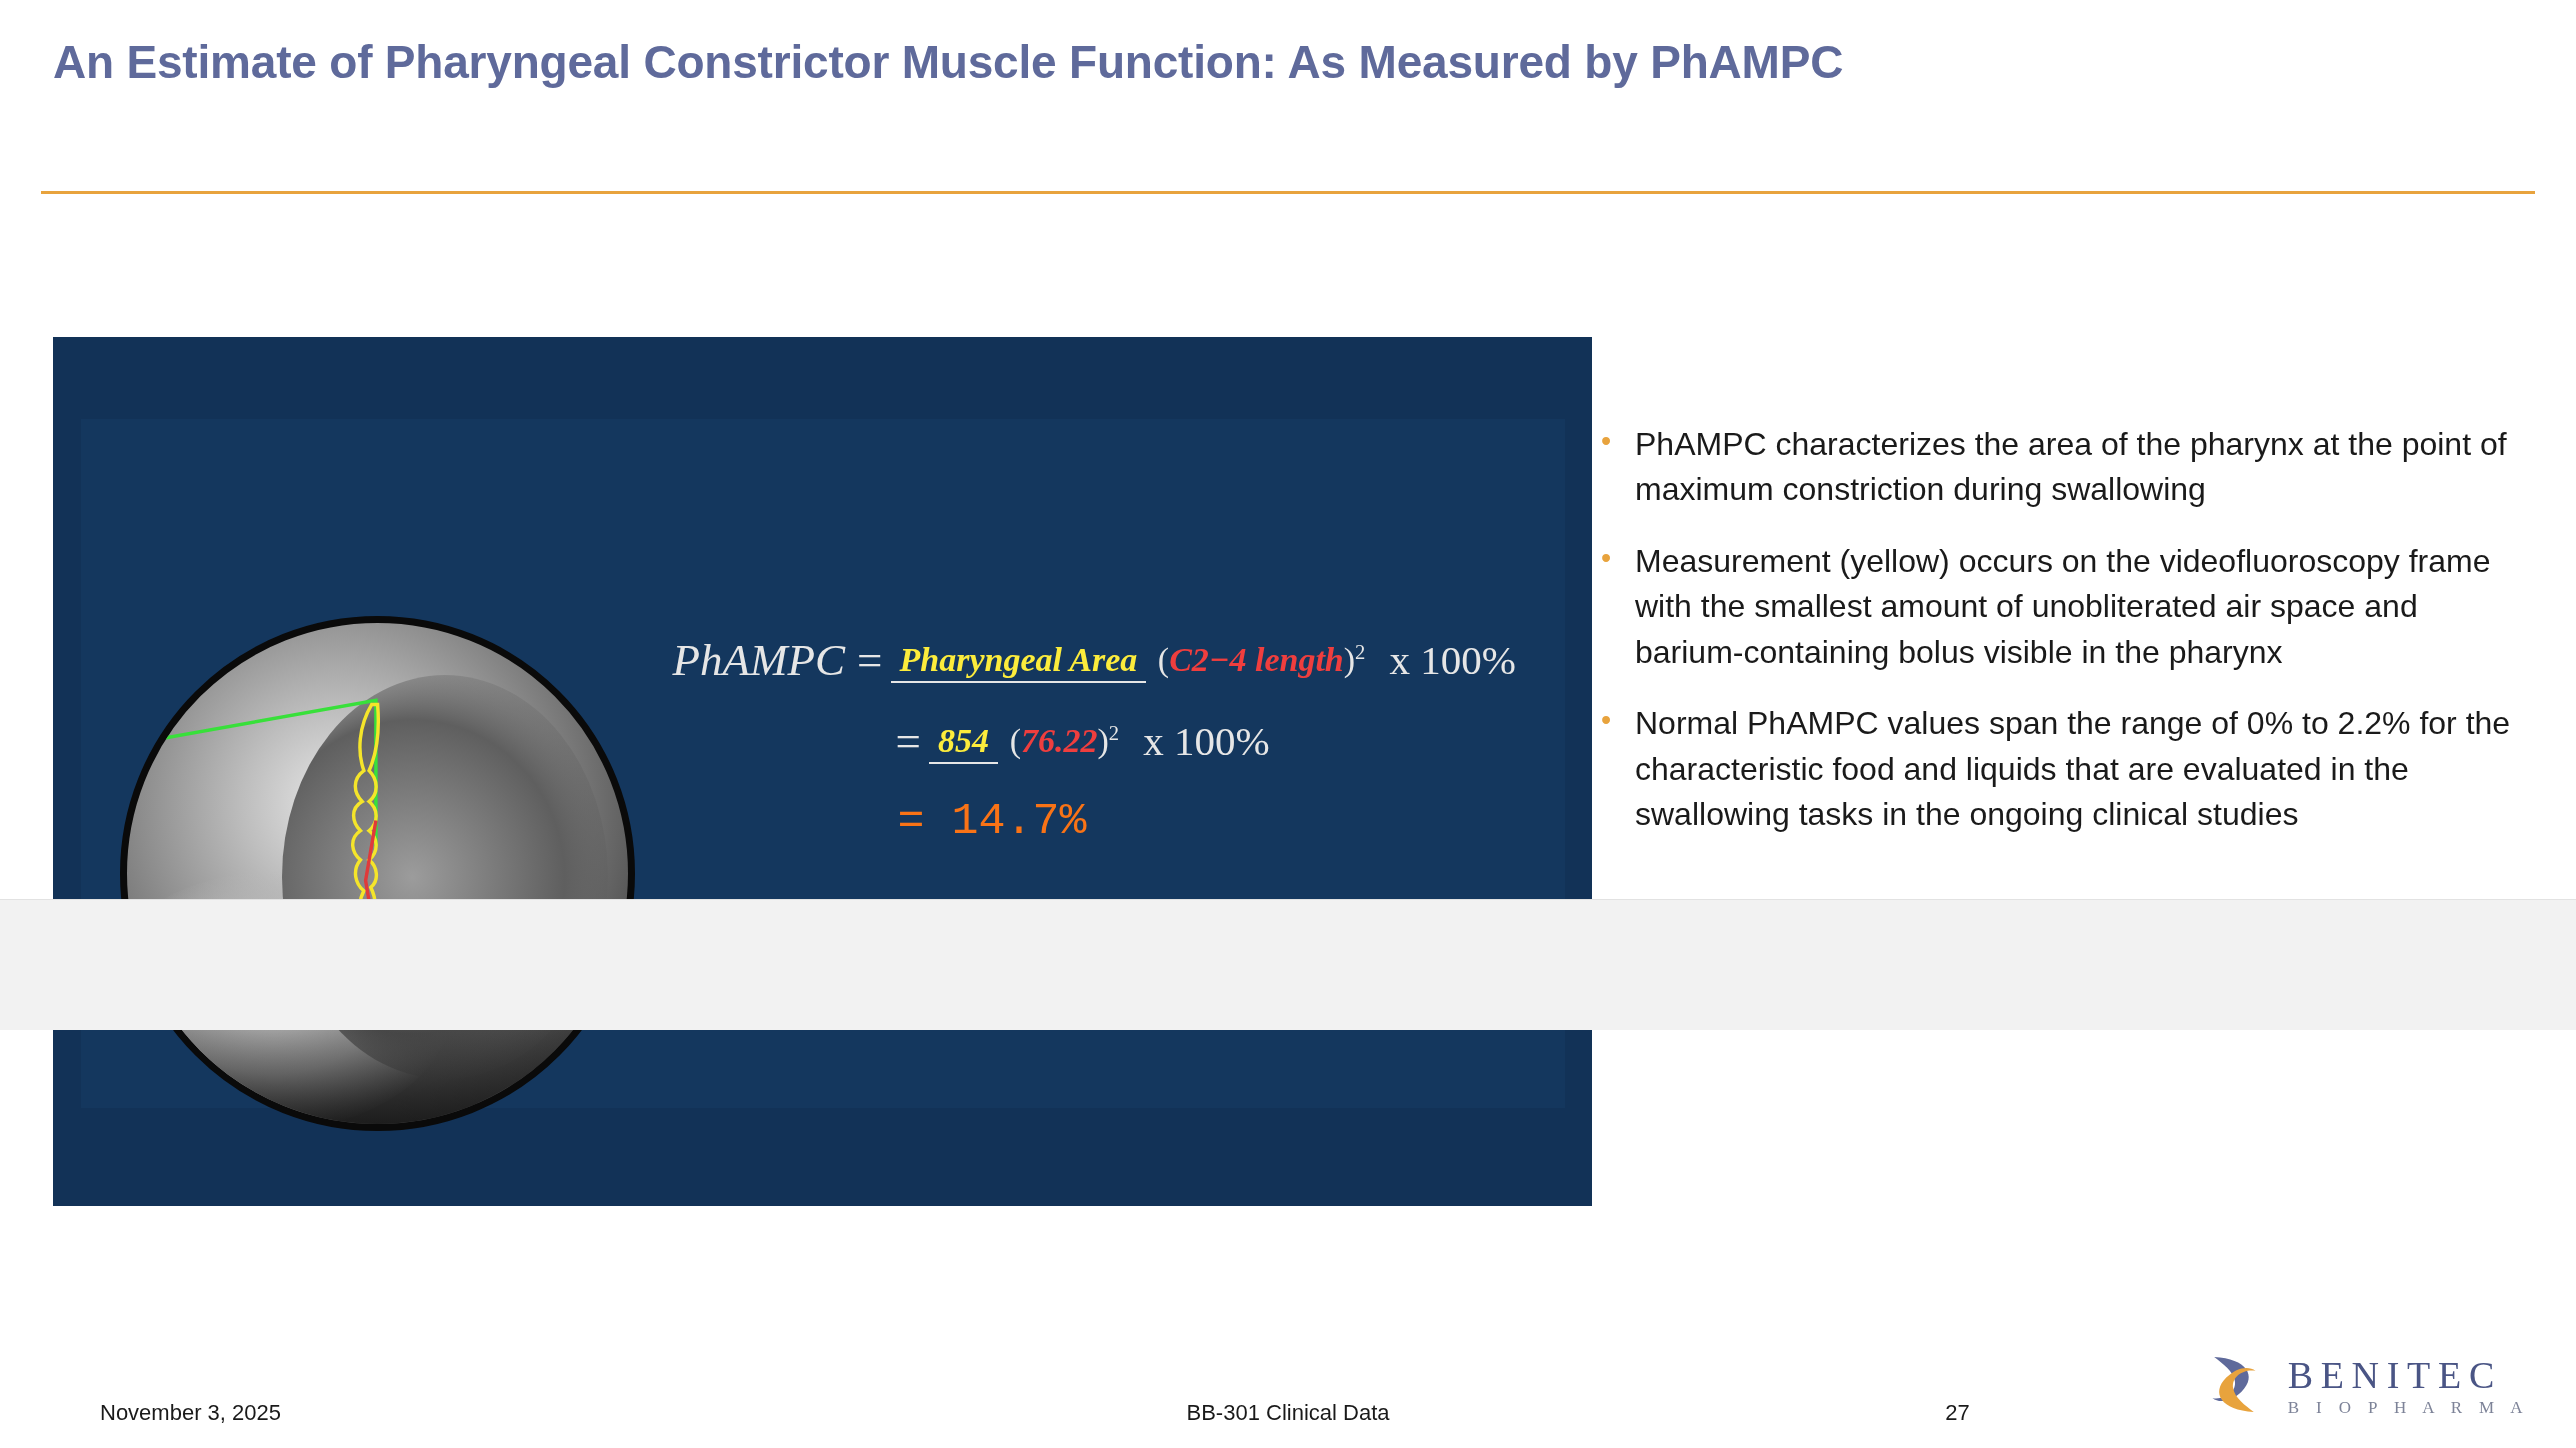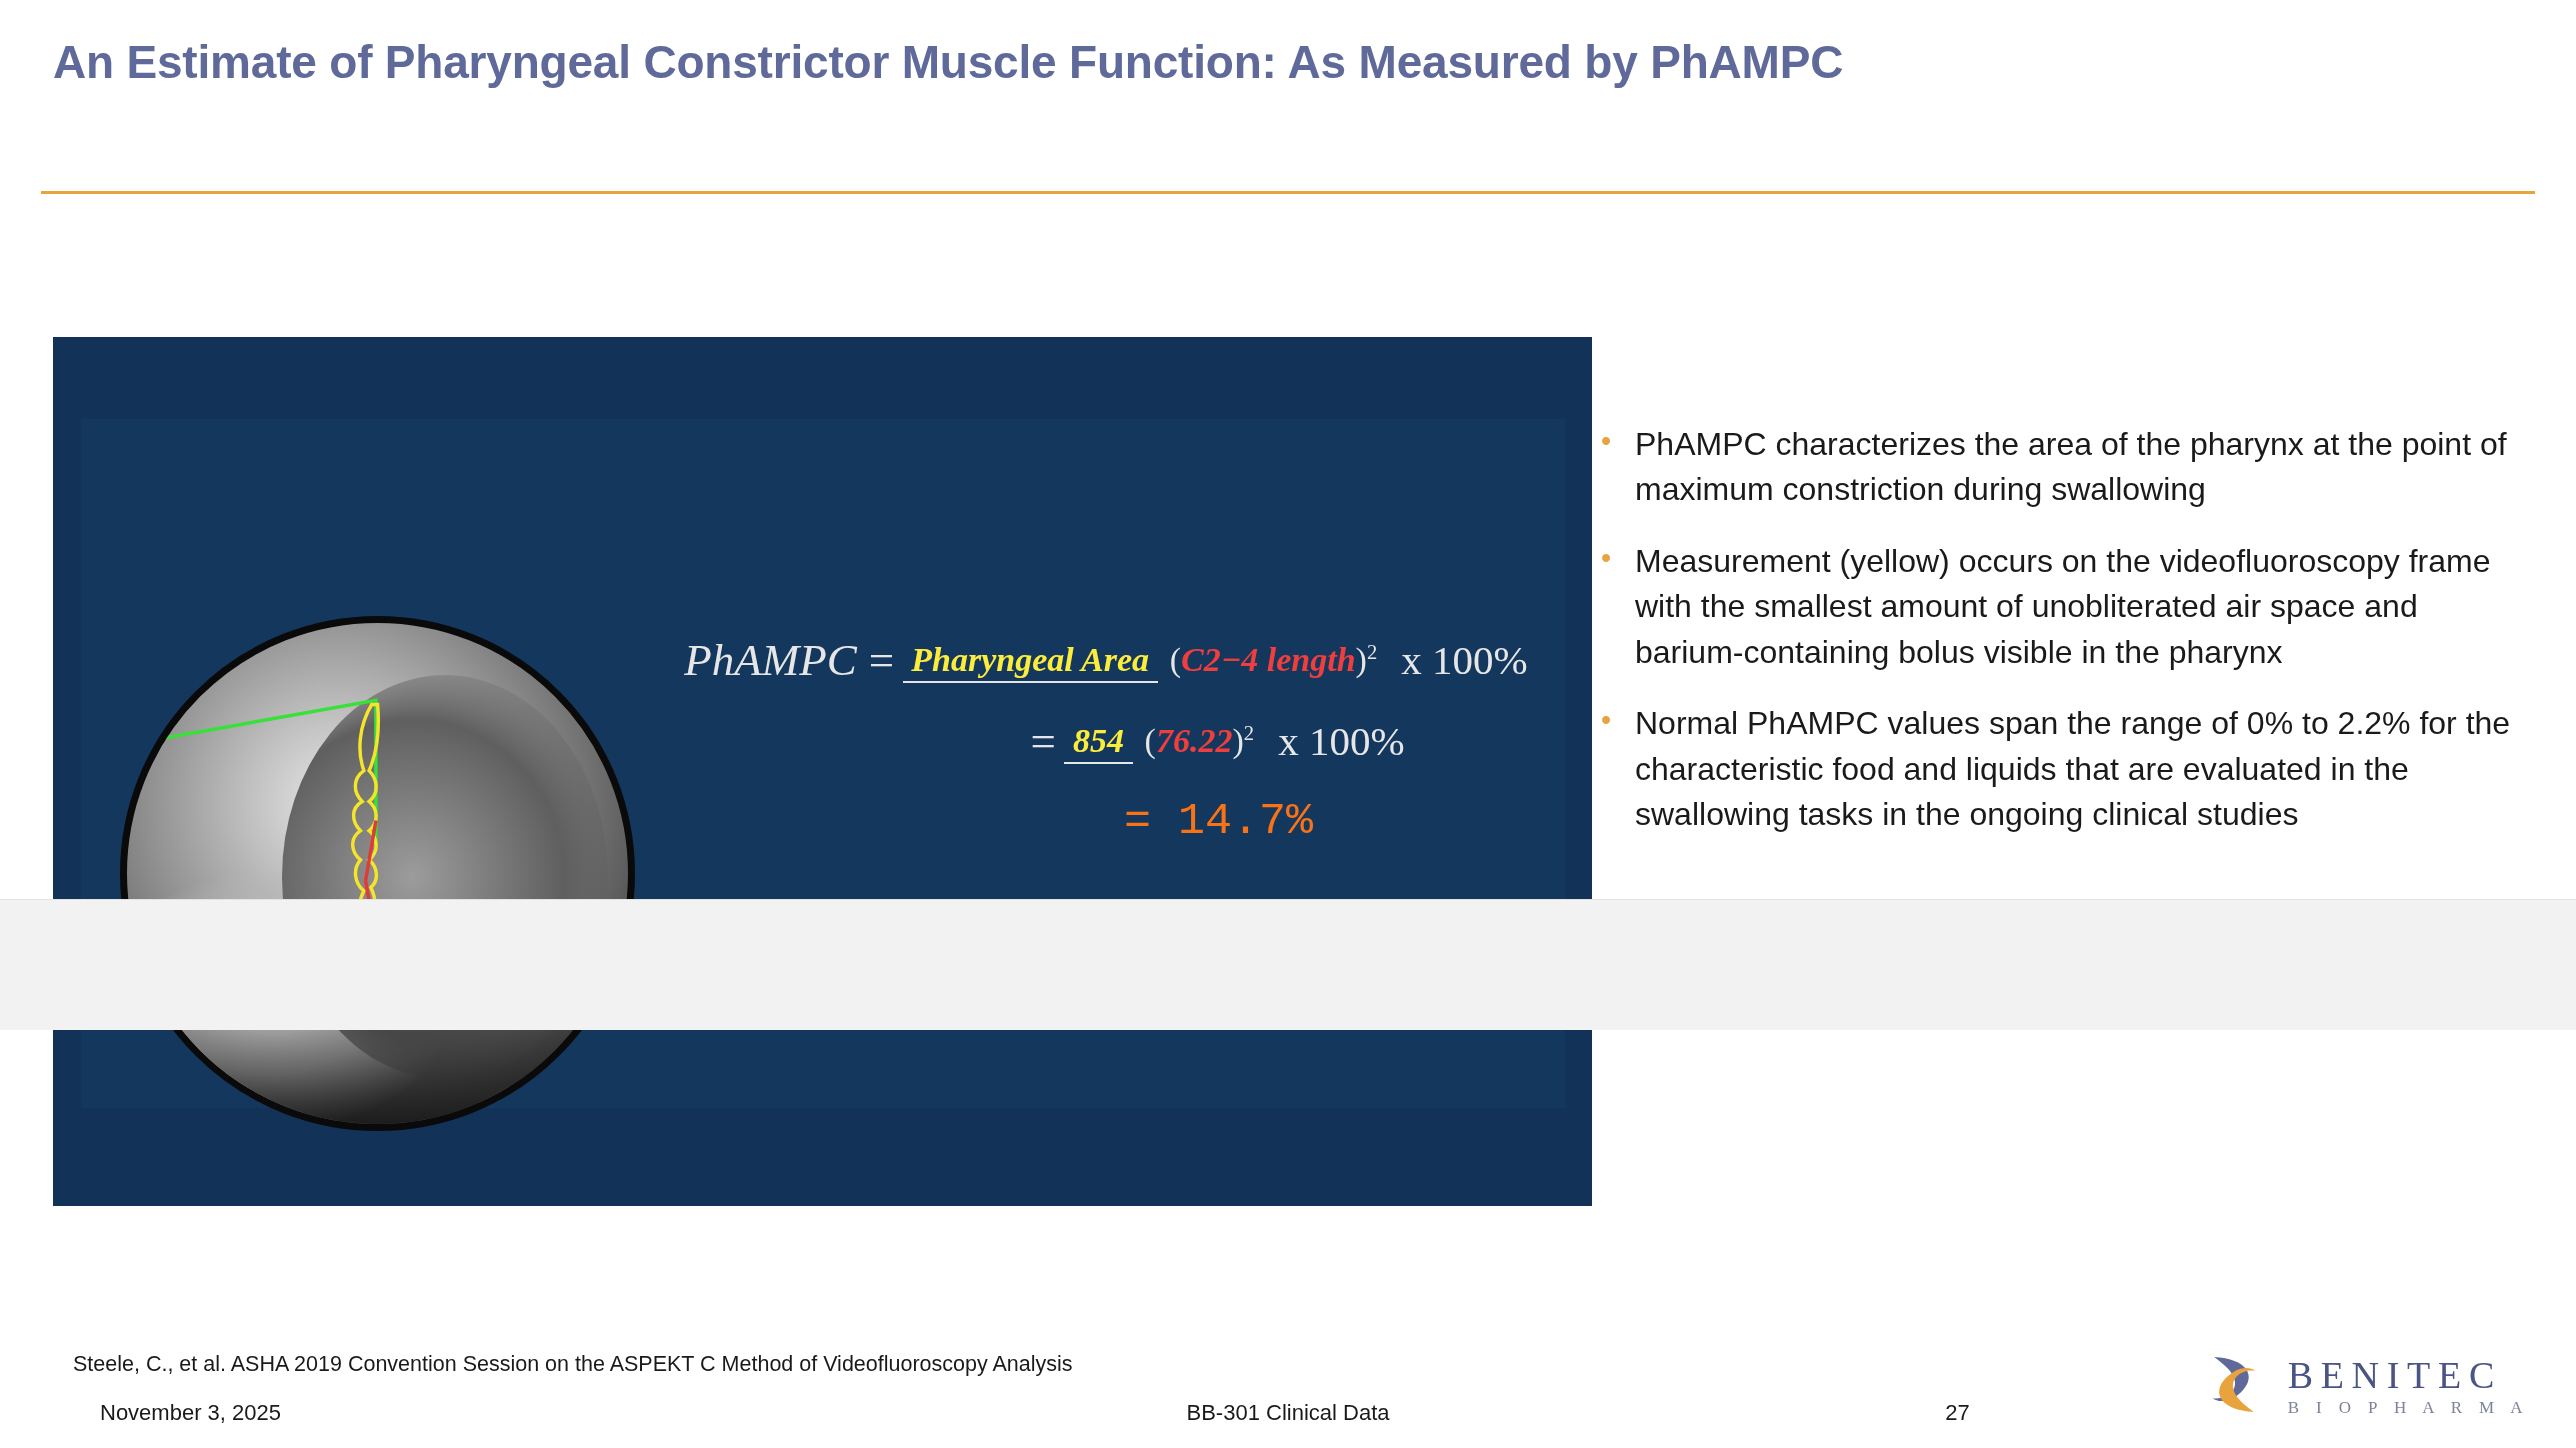--- a/index.html
+++ b/index.html
@@ -118,21 +118,20 @@
     left: 592px;
     top: 215px;
     width: 867px;
     color: #d8d8d8;
     font-family: "Liberation Serif", serif;
   }
   .eq-row {
     display: flex;
     align-items: center;
     margin-bottom: 29px;
-    justify-content: center;
   }
   .eq-lhs {
     font-size: 45px;
     font-style: italic;
     color: #e6e6e6;
     margin-right: 12px;
   }
   .eq-eq { font-size: 45px; color: #e6e6e6; margin-right: 8.6px; }
   .frac {
     display: inline-block;
@@ -334,21 +333,20 @@
       <span class="bullet-dot">•</span>
       <span class="bullet-text">Measurement (yellow) occurs on the videofluoroscopy frame with the smallest amount of unobliterated air space and barium-containing bolus visible in the pharynx</span>
     </div>
     <div class="bullet">
       <span class="bullet-dot">•</span>
       <span class="bullet-text">Normal PhAMPC values span the range of 0% to 2.2% for the characteristic food and liquids that are evaluated in the swallowing tasks in the ongoing clinical studies</span>
     </div>
   </div>
 
   <div class="footer-band"></div>
-  <div class="source-note">Steele, C., et al. ASHA 2019 Convention Session on the ASPEKT C Method of Videofluoroscopy Analysis</div>
   <div class="footer-date">November 3, 2025</div>
   <div class="footer-center">BB-301 Clinical Data</div>
   <div class="footer-page">27</div>
 
   <div class="logo">
     <span class="logo-mark">
       <svg width="74" height="69" viewBox="0 0 86 80">
         <path d="M20,8 C58,10 70,30 52,48 C40,60 26,62 18,56 C34,58 46,48 44,36 C42,24 30,16 20,8 Z" fill="#5f6a9b"></path>
         <path d="M66,72 C28,70 16,50 34,32 C46,20 60,18 68,24 C52,22 40,32 42,44 C44,56 56,64 66,72 Z" fill="#e8a33d"></path>
       </svg>

